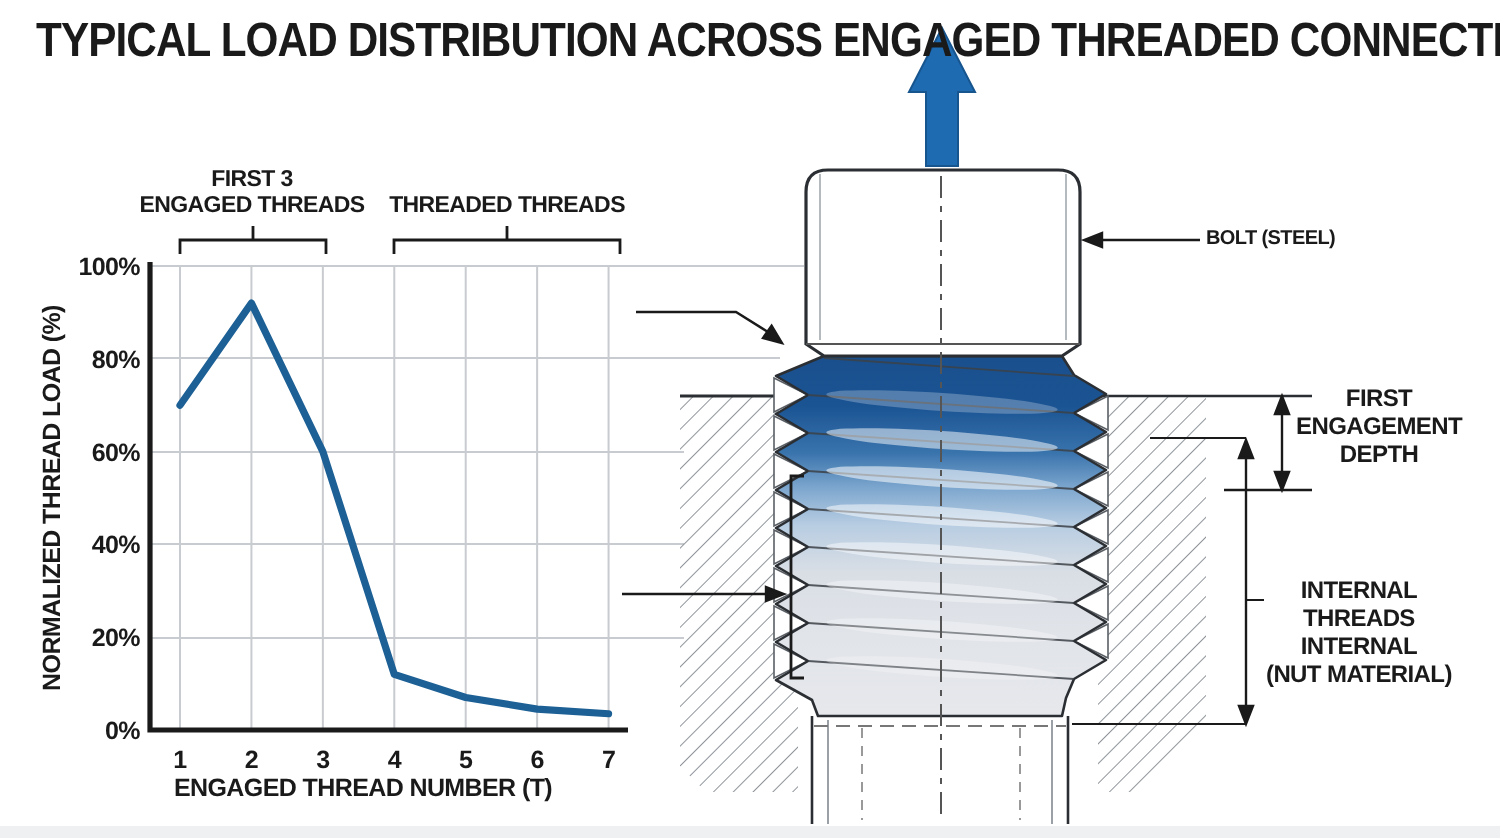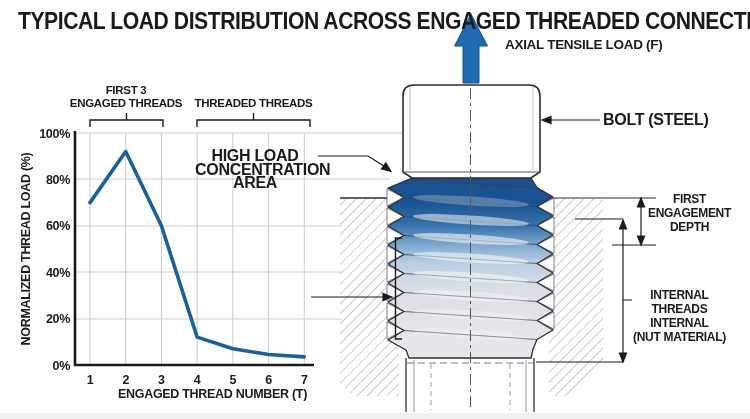--- a/index.html
+++ b/index.html
@@ -1,27 +1,27 @@
 <!DOCTYPE html>
 <html><head>
 <meta charset="utf-8">
 <style>
   html,body{margin:0;padding:0;background:#fff;}
   #stage{position:relative;width:750px;height:419px;background:#ffffff;overflow:hidden;
          font-family:"Liberation Sans","DejaVu Sans",sans-serif;color:#1a1a1a;}
   svg{position:absolute;left:0;top:0;}
-  .lbl{position:absolute;font-weight:700;letter-spacing:-0.3px;line-height:13.5px;font-size:16px;white-space:nowrap;}
+  .lbl{position:absolute;font-weight:700;letter-spacing:-0.3px;line-height:13.5px;font-size:10px;white-space:nowrap;}
   .lbl span{display:block;text-align:center;}
   #title{position:absolute;left:18px;top:8px;font-size:24px;font-weight:700;line-height:26px;
          letter-spacing:-0.5px;transform:scaleX(0.88);transform-origin:left top;white-space:nowrap;}
   #bracket-label-1{left:56px;top:84px;width:140px;text-align:center;font-size:11.5px;line-height:12.5px;}
   #bracket-label-2{left:183px;top:97px;width:141px;text-align:center;font-size:11.5px;line-height:12.5px;}
   #ylabel{left:-78px;top:242px;width:210px;height:14px;text-align:center;font-size:12.5px;
           transform:rotate(-90deg);}
-  #xlabel{left:87px;top:388px;width:220px;text-align:right;font-size:12.5px;}
+  #xlabel{left:87px;top:388px;width:220px;text-align:left;font-size:12.5px;}
   #high-load-label{left:195px;top:149px;width:120px;text-align:right;}
   #low-load-label{left:195px;top:277px;width:113px;text-align:right;}
   #axial-label{left:505px;top:38px;font-size:13.5px;}
   #bolt-label{left:603px;top:113px;}
   #ted-label{left:648px;top:192px;font-size:12px;line-height:14px;}
   #itc-label{left:633px;top:288px;font-size:12px;line-height:14px;}
   .tick{font:700 12.5px "Liberation Sans","DejaVu Sans",sans-serif;fill:#1a1a1a;letter-spacing:-0.3px;}
   #bottom-strip{position:absolute;left:0;top:413px;width:750px;height:6px;background:#eef0f1;}
 </style>
 </head>
@@ -203,27 +203,21 @@
     <span>FIRST 3</span>
     <span>ENGAGED THREADS</span>
   </div>
   <div class="lbl" id="bracket-label-2">
     <span>THREADED THREADS</span>
   </div>
 
   <div class="lbl" id="ylabel">NORMALIZED THREAD LOAD (%)</div>
   <div class="lbl" id="xlabel">ENGAGED THREAD NUMBER (T)</div>
 
-  <div class="lbl" id="high-load-label">
-    <span>HIGH LOAD</span>
-    <span>CONCENTRATION</span>
-    <span>AREA</span>
-  </div>
-
-  <div class="lbl" id="axial-label">AXIAL TENSILE LOAD (F)</div>
+
   <div class="lbl" id="bolt-label">BOLT (STEEL)</div>
 
   <div class="lbl" id="ted-label">
     <span>FIRST</span>
     <span>ENGAGEMENT</span>
     <span>DEPTH</span>
   </div>
   <div class="lbl" id="itc-label">
     <span>INTERNAL</span>
     <span>THREADS</span>

